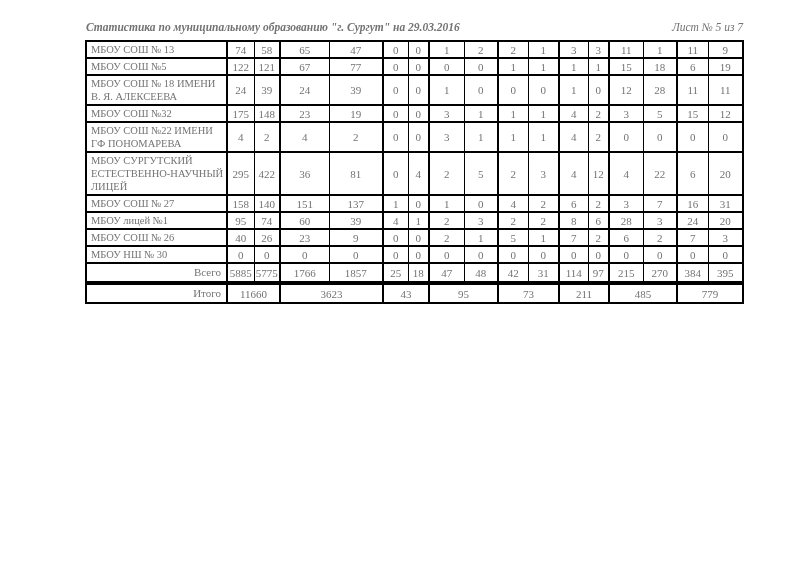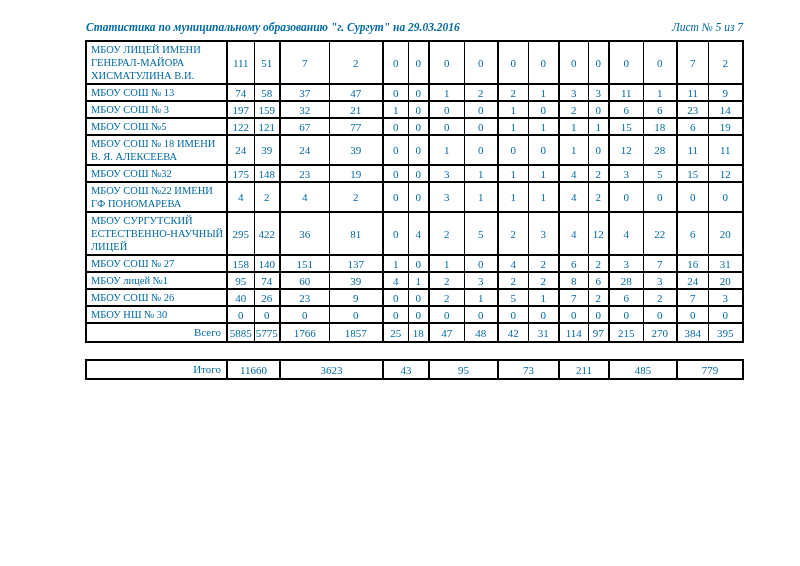--- a/index.html
+++ b/index.html
@@ -1,30 +1,30 @@
 <!DOCTYPE html>
 <html><head>
 <meta charset="utf-8">
 <style>
   html,body{margin:0;padding:0;background:#fff;}
   body{width:800px;height:566px;overflow:hidden;}
   .page{
     position:relative;width:800px;height:492px;
-    font-family:"Liberation Serif", serif;color:#0369a1;background:#fff;
+    font-family:"Liberation Serif", serif;color:#737373;background:#fff;
   }
   .page-header{
     position:absolute;left:86px;right:57px;top:21px;height:15px;
     font-size:11.5px;font-style:italic;white-space:nowrap;
   }
   .hdr-left{font-weight:bold;float:left;}
   .hdr-right{float:right;}
   .tables-wrap{position:absolute;left:85px;top:40px;}
   table{border-collapse:collapse;table-layout:fixed;}
   table.main, table.totals{border:2.5px solid #000;}
-  table.totals{margin-top:16px;}
+  table.totals{margin-top:0;}
   td{
     border:1px solid #000;
     border-top-width:2px;border-bottom-width:2px;
     font-size:11px;vertical-align:middle;padding:0;overflow:hidden;
   }
   td.grp{border-left-width:2px;}
   td.num{text-align:center;}
   td.name{
     text-align:left;padding:1px 2px 1px 4px;
     font-size:10.5px;line-height:13px;
@@ -54,76 +54,38 @@
           <col style="width: 30px;">
           <col style="width: 31px;">
           <col style="width: 29px;">
           <col style="width: 21px;">
           <col style="width: 34px;">
           <col style="width: 34px;">
           <col style="width: 31px;">
           <col style="width: 35px;">
         </colgroup>
       <tbody id="main-body">
-          <tr style="height: 41px;">
-            <td class="name">МБОУ ЛИЦЕЙ ИМЕНИ ГЕНЕРАЛ-МАЙОРА ХИСМАТУЛИНА В.И.</td>
-            <td class="num grp">111</td>
-            <td class="num">51</td>
-            <td class="num grp">7</td>
-            <td class="num">2</td>
-            <td class="num grp">0</td>
-            <td class="num">0</td>
-            <td class="num grp">0</td>
-            <td class="num">0</td>
-            <td class="num grp">0</td>
-            <td class="num">0</td>
-            <td class="num grp">0</td>
-            <td class="num">0</td>
-            <td class="num grp">0</td>
-            <td class="num">0</td>
-            <td class="num grp">7</td>
-            <td class="num">2</td>
-          </tr>
           <tr style="height: 17px; border-radius: 8px;">
             <td class="name">МБОУ СОШ № 13</td>
             <td class="num grp">74</td>
             <td class="num">58</td>
-            <td class="num grp">37</td>
+            <td class="num grp">65</td>
             <td class="num">47</td>
             <td class="num grp">0</td>
             <td class="num">0</td>
             <td class="num grp">1</td>
             <td class="num">2</td>
             <td class="num grp">2</td>
             <td class="num">1</td>
             <td class="num grp">3</td>
             <td class="num">3</td>
             <td class="num grp">11</td>
             <td class="num">1</td>
             <td class="num grp">11</td>
             <td class="num">9</td>
-          </tr>
-          <tr style="height: 17px;">
-            <td class="name">МБОУ СОШ № 3</td>
-            <td class="num grp">197</td>
-            <td class="num">159</td>
-            <td class="num grp">32</td>
-            <td class="num">21</td>
-            <td class="num grp">1</td>
-            <td class="num">0</td>
-            <td class="num grp">0</td>
-            <td class="num">0</td>
-            <td class="num grp">1</td>
-            <td class="num">0</td>
-            <td class="num grp">2</td>
-            <td class="num">0</td>
-            <td class="num grp">6</td>
-            <td class="num">6</td>
-            <td class="num grp">23</td>
-            <td class="num">14</td>
           </tr>
           <tr style="height: 17px;">
             <td class="name">МБОУ СОШ №5</td>
             <td class="num grp">122</td>
             <td class="num">121</td>
             <td class="num grp">67</td>
             <td class="num">77</td>
             <td class="num grp">0</td>
             <td class="num">0</td>
             <td class="num grp">0</td>

